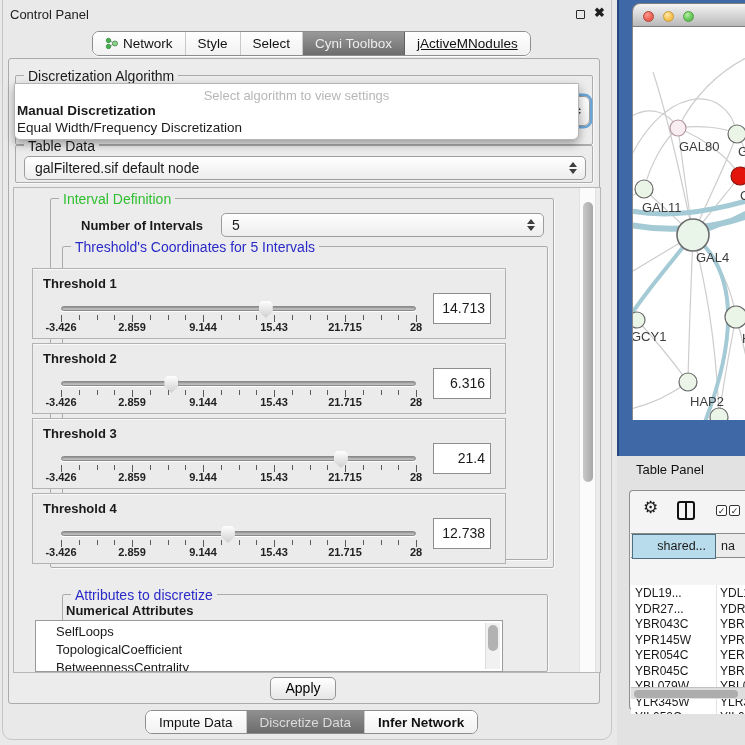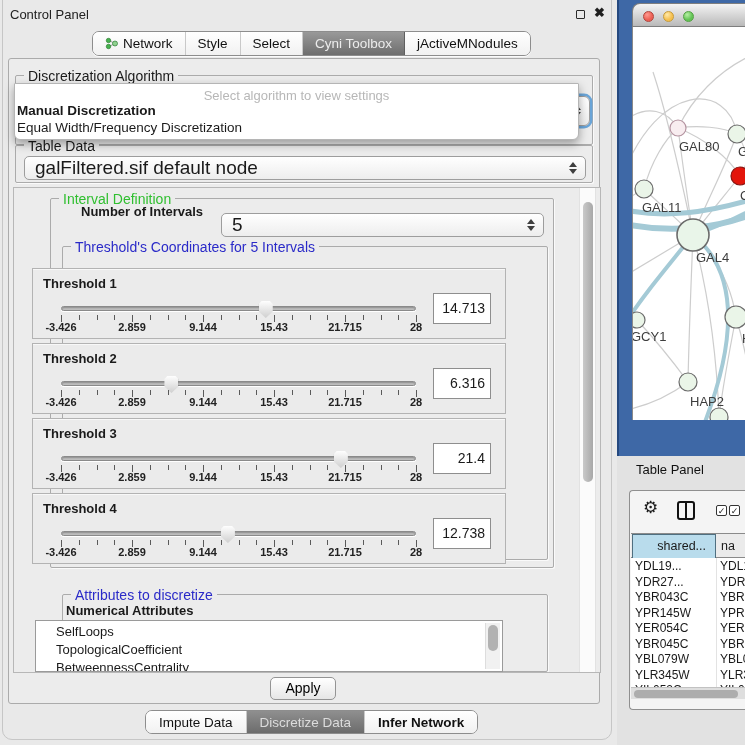--- a/index.html
+++ b/index.html
@@ -11,34 +11,34 @@
   #left-window { position:absolute; left:0; top:0; width:617px; height:745px; background:#e9e9e9; }
   #left-outline { position:absolute; left:2px; top:-12px; width:610px; height:752px; border:1px solid #c6c6c6; border-radius:0 0 10px 10px; pointer-events:none; }
   #titlebar { position:absolute; left:0; top:0; width:617px; height:28px; }
   #titlebar .title { position:absolute; left:10px; top:7px; font-size:13px; color:#222; }
   #float-btn { position:absolute; left:576px; top:10px; width:9px; height:9px; border:1.6px solid #2b2b2b; border-radius:1px; }
   #close-btn { position:absolute; left:594px; top:5px; font-size:13px; font-weight:bold; color:#1f1f1f; }
 
   
   #tabbar { position:absolute; left:92px; top:31px; height:25px; display:flex; border:1px solid #8d8d8d; border-radius:7px; overflow:hidden; background:#fdfdfd; box-shadow:0 1px 0 rgba(255,255,255,.8); }
   .ttab { display:flex; align-items:center; gap:5px; padding:0 12px; font-size:13.5px; color:#111; background:linear-gradient(#ffffff,#f1f1f1); border-right:1px solid #c9c9c9; white-space:nowrap; }
-  .ttab:last-child { border-right:none; }
+  .ttab:last-child { border-right:none;text-decoration:underline; }
   .ttab.selected { background:linear-gradient(#999999,#6e6e6e); color:#ececec; border-right:1px solid #5f5f5f; }
 
   
   #content { position:absolute; left:8px; top:58px; width:592px; height:646px; border:1px solid #ababab; border-radius:3px; background:#ececec; }
 
   .group { position:absolute; border:1px solid #ababab; border-radius:2px; box-shadow:1px 1px 0 rgba(255,255,255,.75); }
   .group > .gtitle { position:absolute; top:-8px; left:8px; background:#ececec; padding:0 4px; font-size:14px; white-space:nowrap; }
   .gtitle.green { color:#2fbf2f; }
   .gtitle.blue { color:#2a2ac8; }
   .gtitle.black { color:#1a1a1a; }
 
   
-  .combo { position:absolute; background:linear-gradient(#ffffff,#ededed); border:1px solid #9d9d9d; border-radius:5px; font-size:19px; }
+  .combo { position:absolute; background:linear-gradient(#ffffff,#ededed); border:1px solid #9d9d9d; border-radius:5px; font-size:14px; }
   .combo .cv { position:absolute; left:10px; top:50%; transform:translateY(-50%); white-space:nowrap; }
   .stepper { position:absolute; right:8px; top:50%; transform:translateY(-50%); width:9px; height:12px; }
   .stepper:before, .stepper:after { content:""; position:absolute; left:1px; border-left:4px solid transparent; border-right:4px solid transparent; }
   .stepper:before { top:0; border-bottom:5px solid #3f3f3f; }
   .stepper:after { bottom:0; border-top:5px solid #3f3f3f; }
 
   
   #algo-popup { position:absolute; left:5px; top:24px; width:565px; height:57px; background:#ffffff; border:1px solid #b5b5b5; border-radius:1px 1px 6px 6px; box-shadow:0 4px 10px rgba(0,0,0,.35); z-index:50; }
   #algo-popup .hint { position:absolute; left:0; top:4px; width:100%; text-align:center; font-size:13px; color:#b7b7b7; }
   .popup-item { position:absolute; left:2px; font-size:13.5px; white-space:nowrap; }
@@ -90,21 +90,21 @@
   #tp-inner { position:absolute; left:12px; top:34px; width:116px; height:220px; background:#f4f4f4; border:1px solid #8f8f8f; border-radius:4px 0 0 4px; border-right:none; }
   #gear-icon { position:absolute; left:13px; top:8px; font-size:17px; color:#1c1c1c; line-height:1; }
   #split-icon { position:absolute; left:47px; top:10px; width:18px; height:19px; border:2px solid #111; border-radius:3px; }
   #split-icon:before { content:""; position:absolute; left:6px; top:0; width:2px; height:15px; background:#111; }
   .cbx { position:absolute; top:14px; width:11px; height:11px; border:1.5px solid #333; border-radius:2px; font-size:9px; line-height:10px; text-align:center; color:#222; background:#fff; }
   #cbx1 { left:86px; } #cbx2 { left:99px; }
   #tp-table { position:absolute; left:1px; top:42px; width:115px; }
   #tp-head { position:relative; width:115px; height:25px; border-top:1px solid #8a8a8a; border-bottom:1px solid #8a8a8a; background:#ebebeb; }
   #col1-head { position:absolute; left:1px; top:0px; width:84px; height:25px; background:#b9dcec; border:1px solid #4f6f80; font-size:12.5px; text-align:right; line-height:23px; padding-right:9px; }
   #col2-head { position:absolute; left:86px; top:0; width:29px; height:25px; font-size:12.5px; line-height:24px; padding-left:4px; overflow:hidden; }
-  #tp-rows { position:relative; width:115px; height:129px; background:#fff; overflow:hidden; }
+  #tp-rows { position:relative; width:115px; height:129px; background:#fff; overflow:hidden;margin-top:27px; }
   .trow { position:relative; width:115px; height:15.5px; }
   .trow .c1 { position:absolute; left:4px; top:1px; font-size:12px; white-space:nowrap; }
   .trow .c2 { position:absolute; left:89px; top:1px; font-size:12px; white-space:nowrap; }
   #col-div { position:absolute; left:85px; top:0; width:1px; height:100%; background:#e3e3e3; }
   #hscroll { position:absolute; left:1px; top:196px; width:114px; height:12px; background:#dedede; border-top:1px solid #c2c2c2; }
   #hscroll-thumb { position:absolute; left:3px; top:2px; width:104px; height:8px; border-radius:4px; background:#adadad; }
 </style>
 </head>
 <body>
 
@@ -166,21 +166,21 @@
           <span class="stepper"></span>
         </div>
       </div>
 
       <div id="scrollpane">
 
         <div class="group" style="left:36px; top:10px; width:504px; height:370px;">
           <span class="gtitle green">Interval Definition</span>
         </div>
 
-        <span style="position:absolute; left:67px; top:16px; font-size:13px; font-weight:bold;">Number of Intervals</span>
+        <span style="position:absolute; left:67px; top:30px; font-size:13px; font-weight:bold;">Number of Intervals</span>
         <div class="combo" style="left:207px; top:25px; width:323px; height:24px;">
           <span class="cv">5</span>
           <span class="stepper"></span>
         </div>
 
         <div class="group" style="left:48px; top:58px; width:486px; height:314px;">
           <span class="gtitle blue">Threshold's Coordinates for 5 Intervals</span>
         </div>
 
         <div id="thresholds-host">

